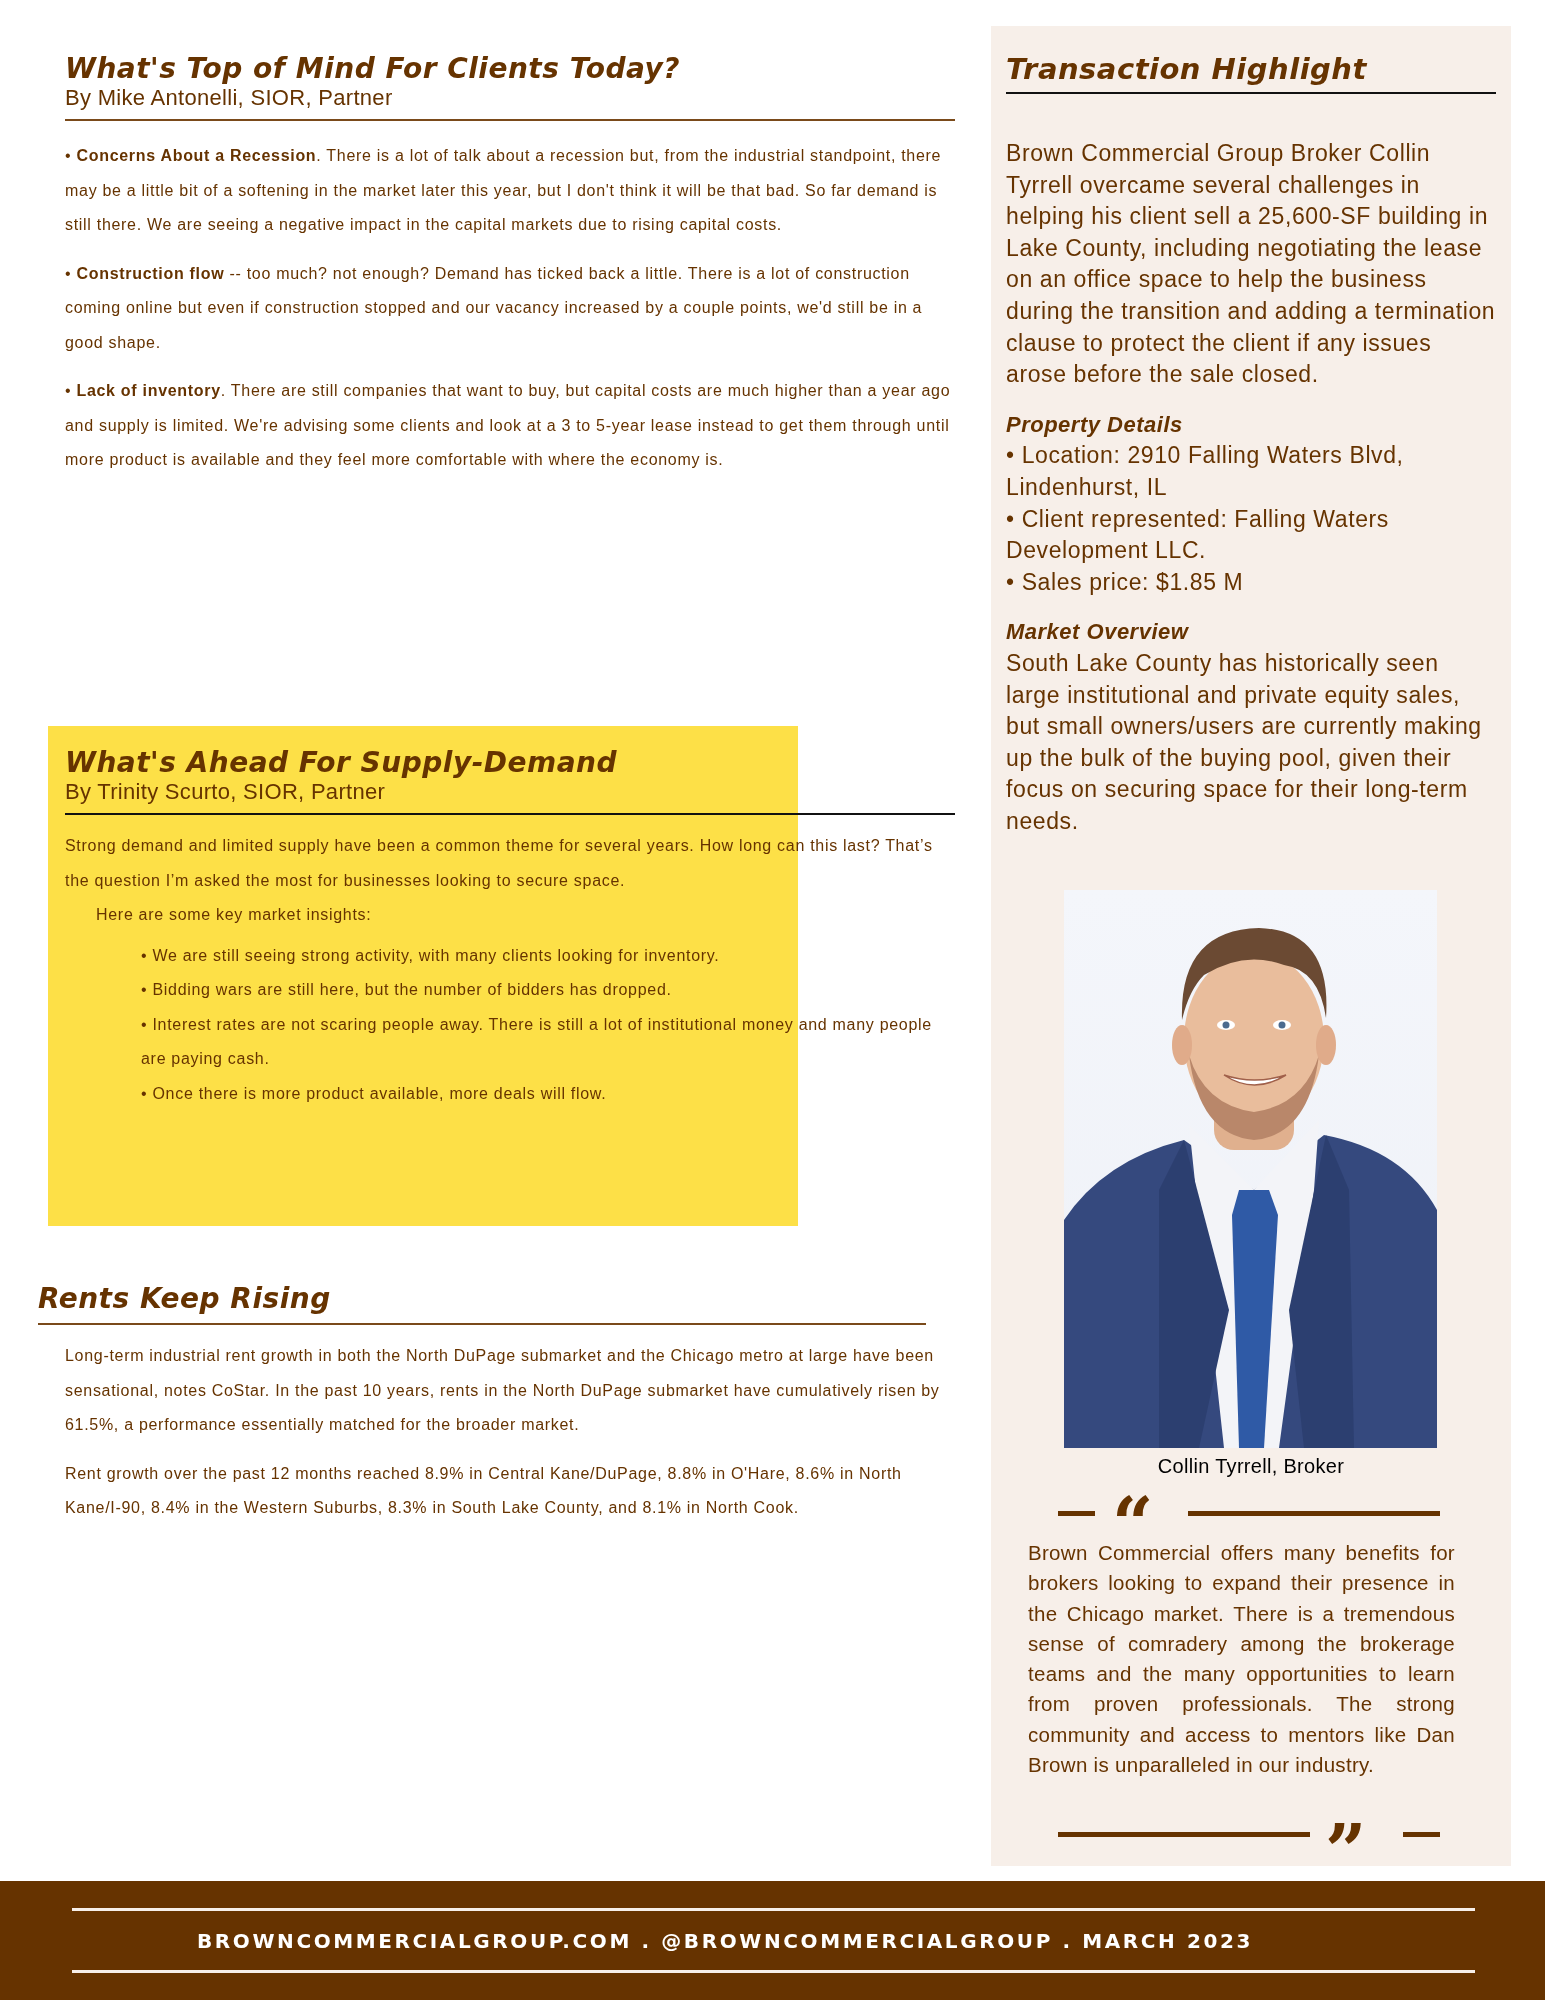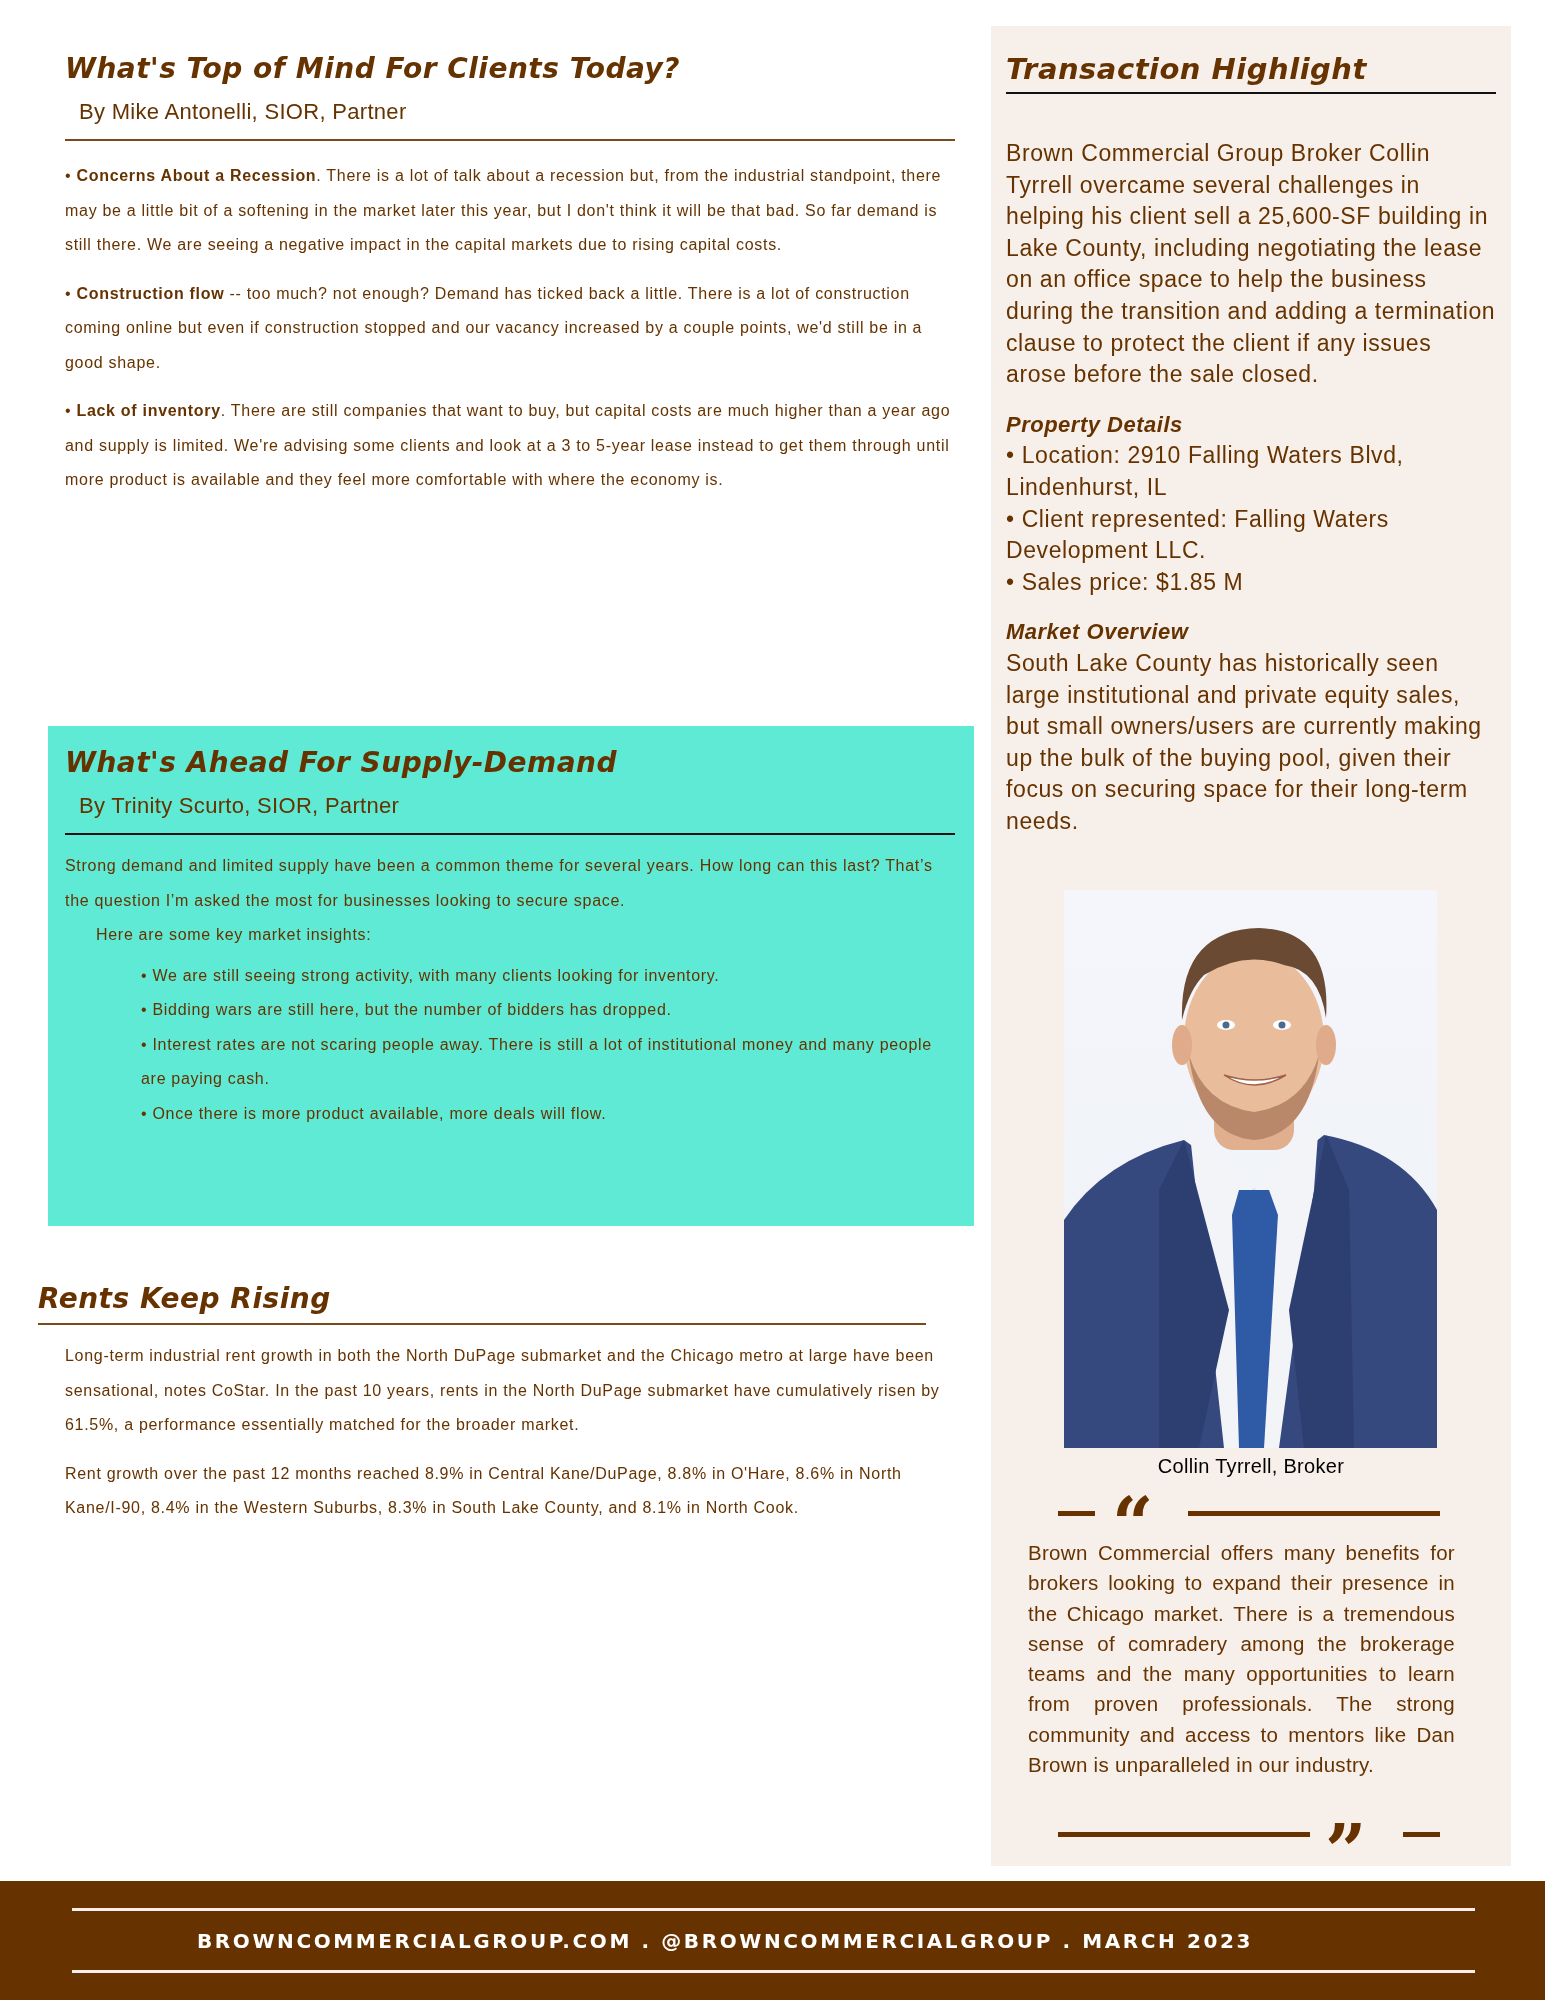--- a/index.html
+++ b/index.html
@@ -6,35 +6,35 @@
   body {
     width: 1545px; height: 2000px; position: relative; overflow: hidden;
     background: #ffffff; color: #663300;
     font-family: "Liberation Sans", "DejaVu Sans", sans-serif;
   }
   .abs { position: absolute; }
   .h-title {
     font-family: "DejaVu Sans", sans-serif; font-weight: bold; font-style: italic;
     color: #663300; font-size: 28px; letter-spacing: 0.5px; margin: 0;
   }
-  .byline { font-size: 22px; color: #663300; margin: 14px; letter-spacing: 0.3px; }
+  .byline { font-size: 22px; color: #663300; margin: 0; letter-spacing: 0.3px; }
   .body-text { font-size: 16px; line-height: 34.5px; color: #663300; letter-spacing: 0.7px; }
   .body-text p { margin: 0; }
   .rule-brown { border-top: 2px solid #7a4a1a; }
   .rule-black { border-top: 2px solid #111; }
   b { font-weight: bold; }
 
   
   #sec1 { left: 65px; top: 52px; width: 890px; }
   #sec1 .rule-brown { margin-top: 8px; width: 890px; }
   #sec1 .paras p { margin-top: 14px; }
   #sec1 .paras p:first-child { margin-top: 18px; }
 
   
-  #sec2 { left: 48px; top: 726px; width: 926px; height: 500px; background: #5eead4; }
+  #sec2 { left: 48px; top: 726px; width: 750px; height: 500px; background: #fde047; }
   #sec2 .inner { position: absolute; left: 17px; top: 20px; width: 890px; }
   #sec2 .rule-black { margin-top: 8px; width: 890px; }
   #sec2 .body-text { margin-top: 14px; }
   #sec2 .indent1 { padding-left: 31px; }
   #sec2 .insights { padding-left: 76px; margin-top: 6px; }
 
   
   #sec3 { left: 38px; top: 1282px; width: 890px; }
   #sec3 .rule-brown { margin-top: 8px; width: 888px; }
   #sec3 .body-text { padding-left: 27px; width: 880px; }

